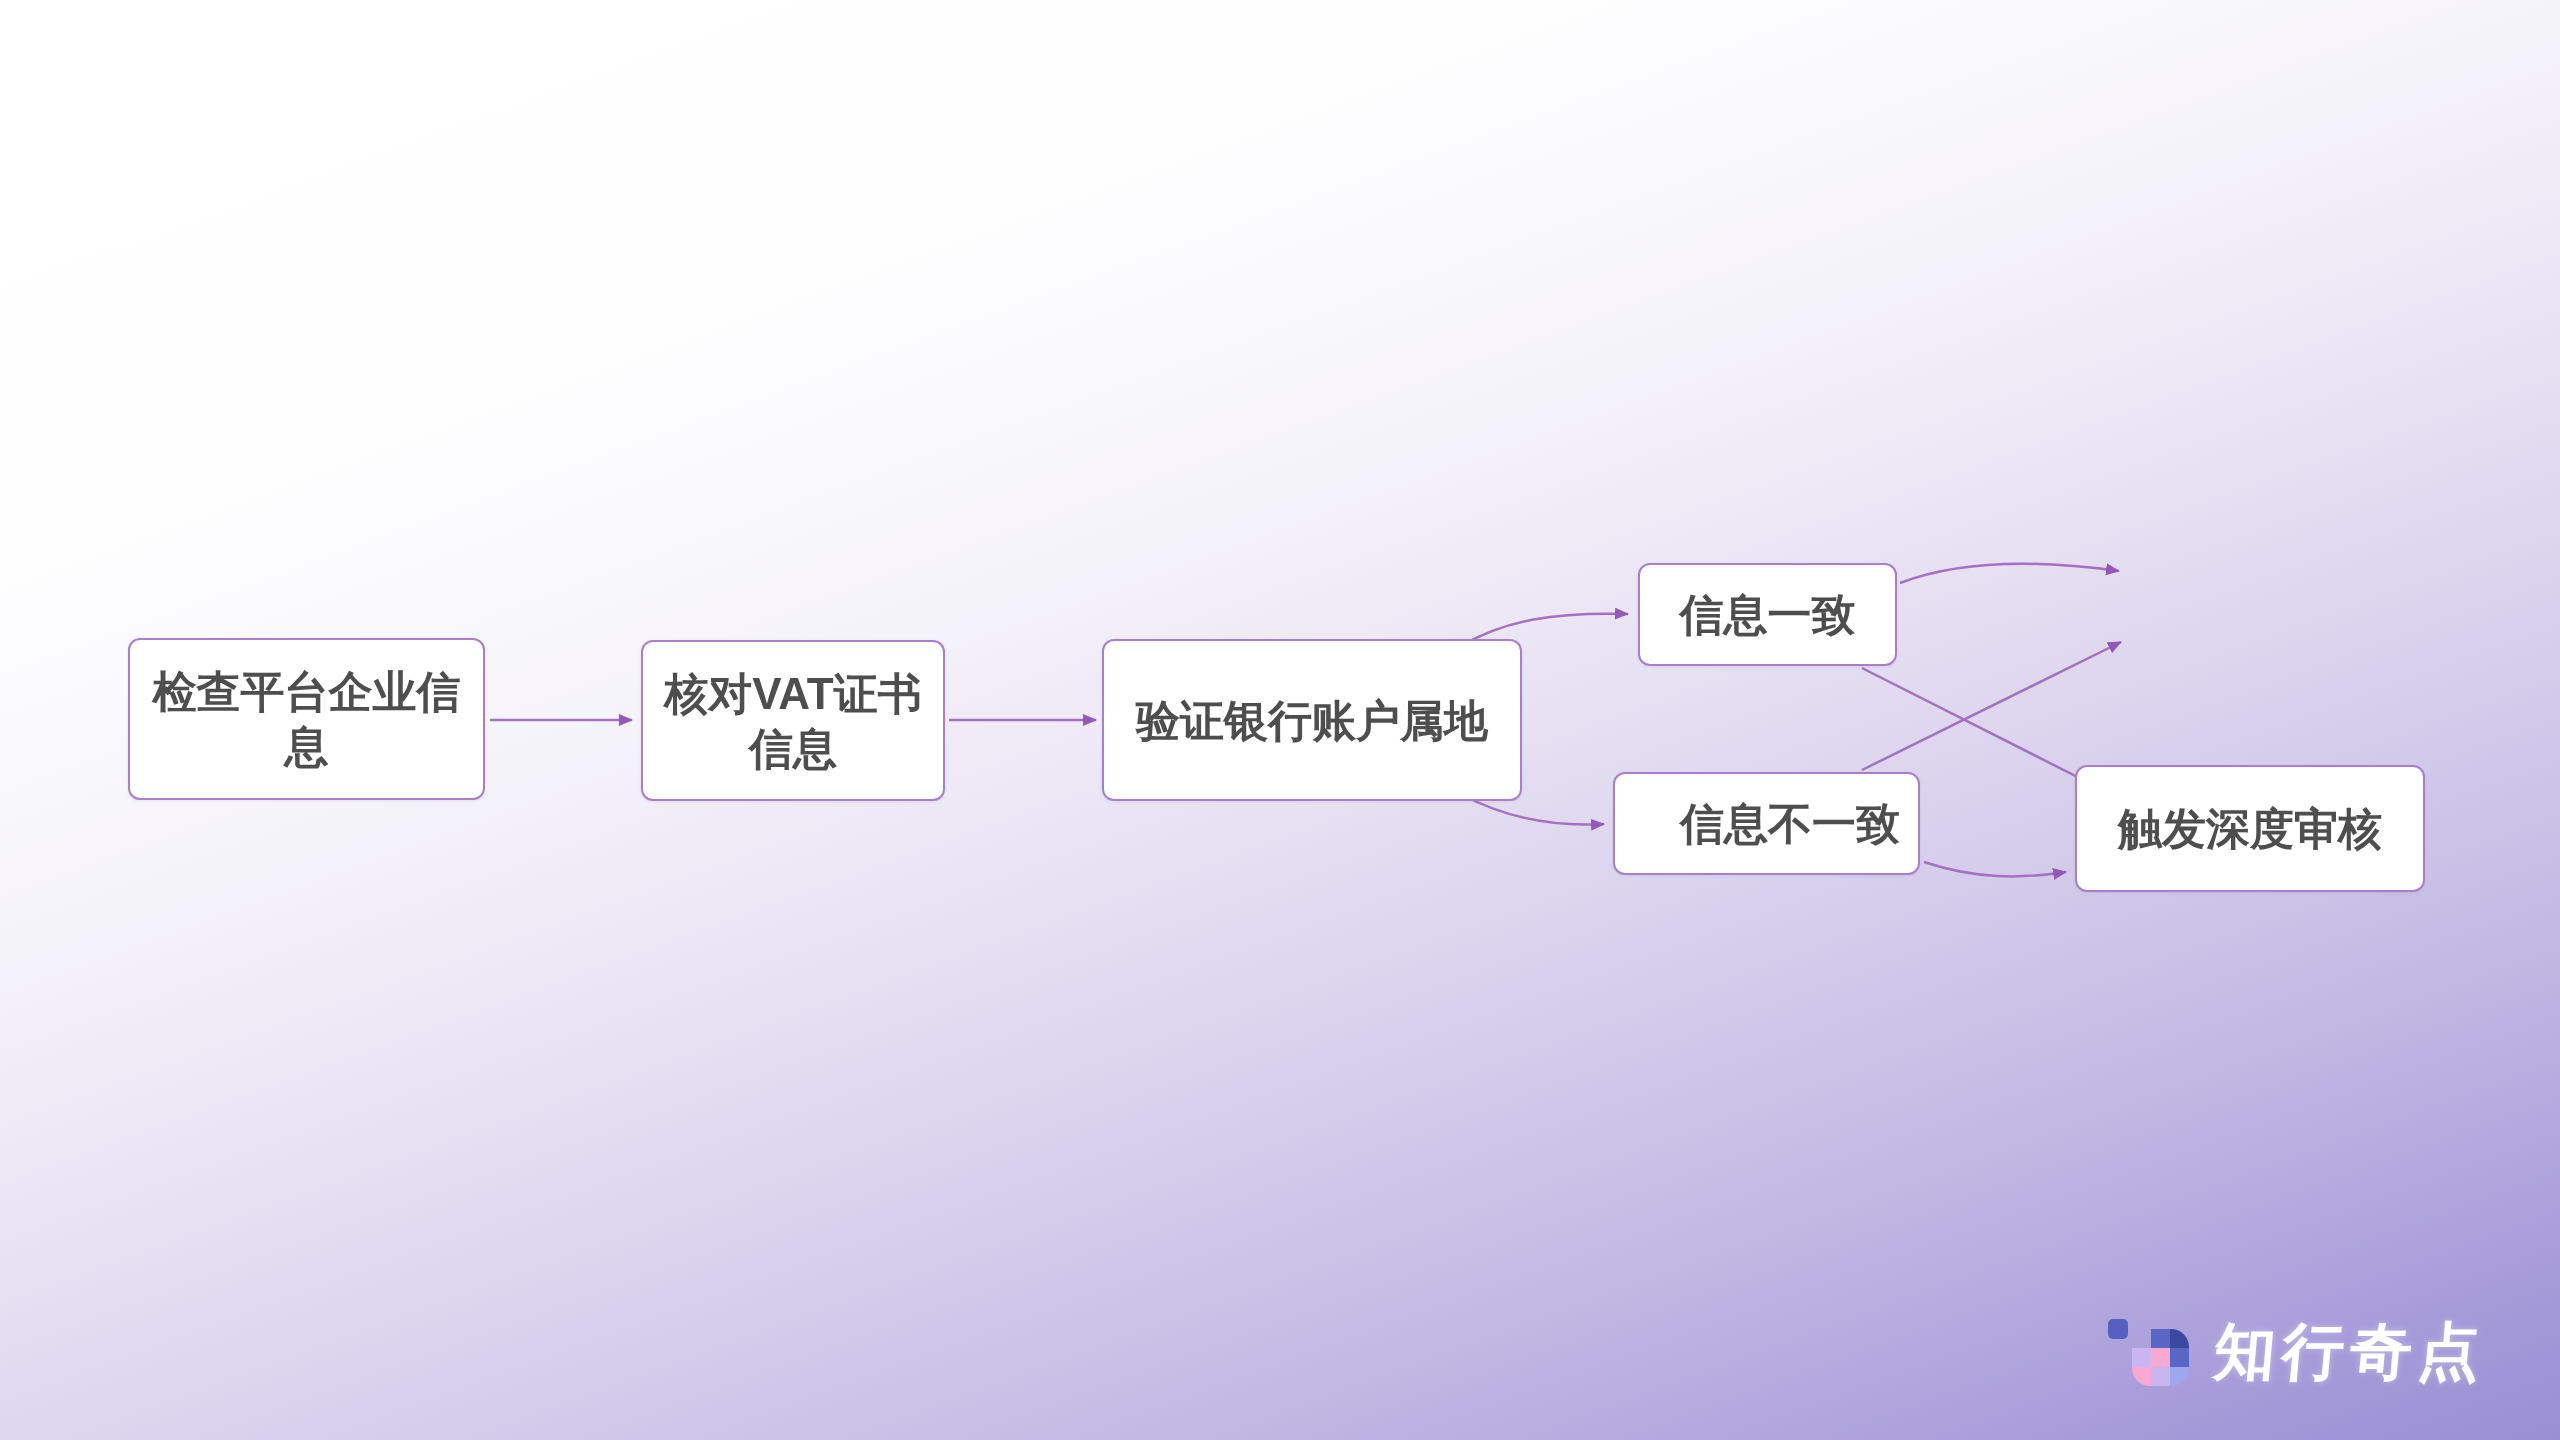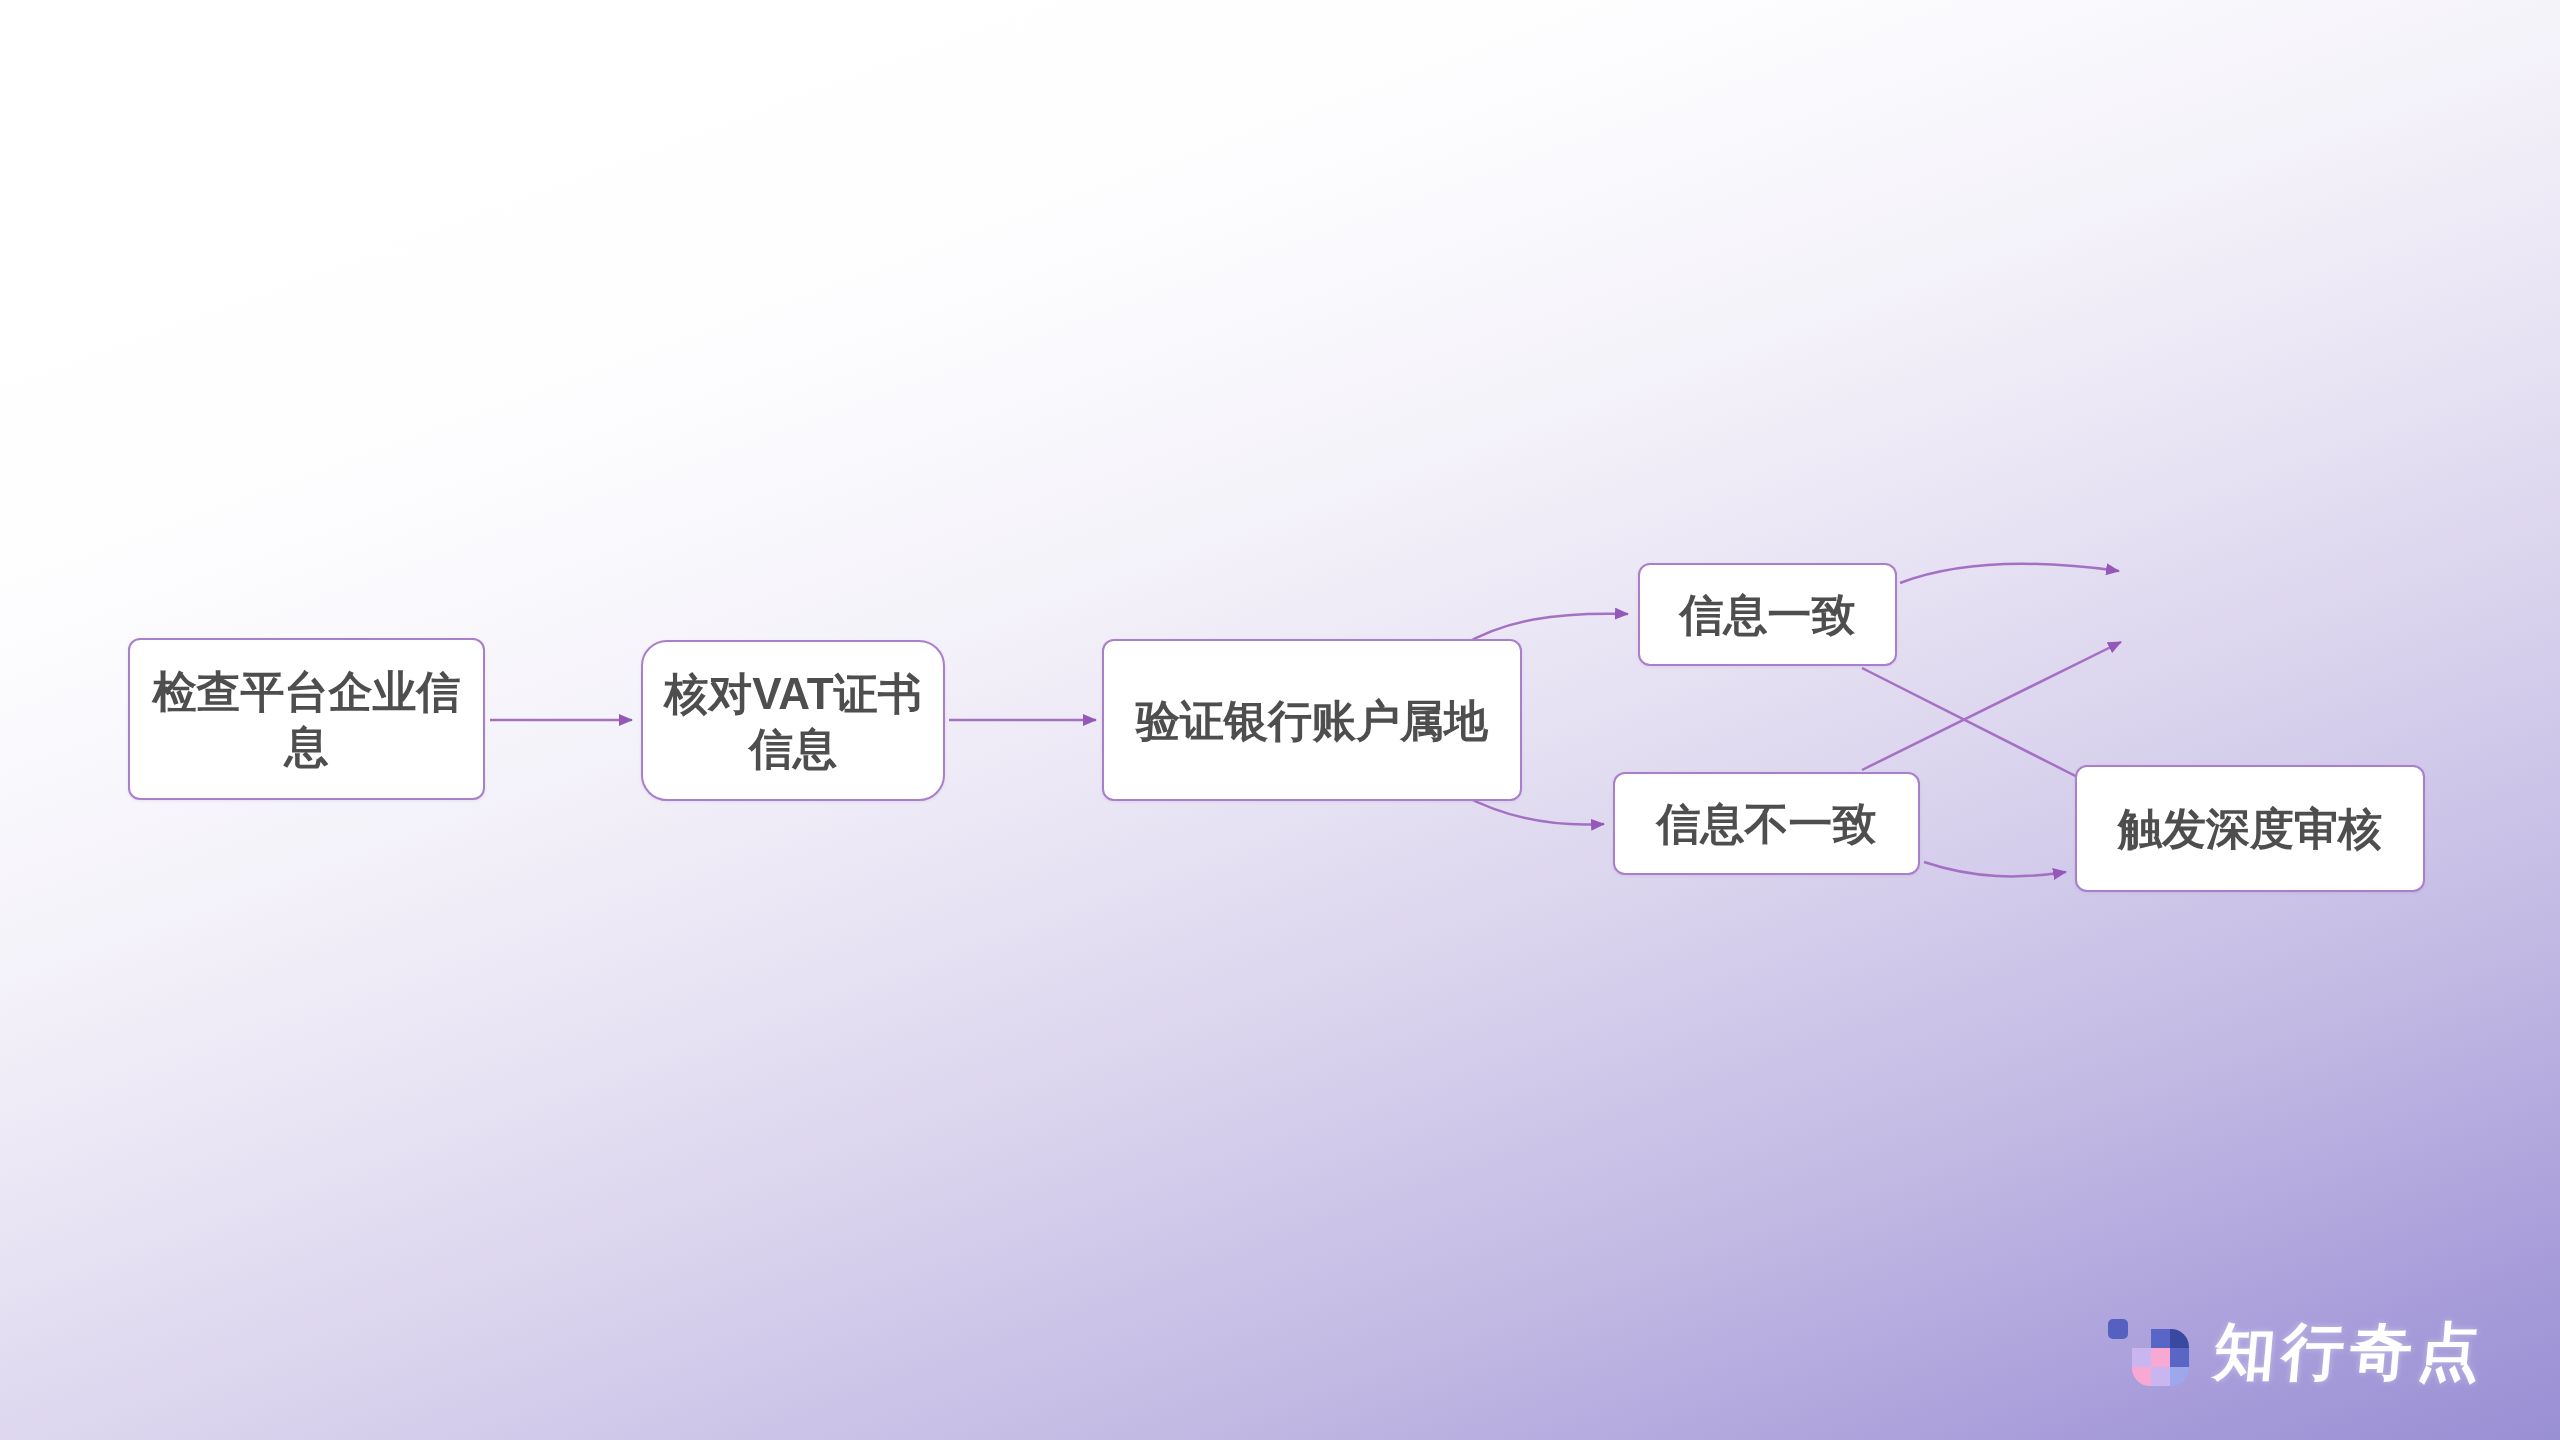--- a/index.html
+++ b/index.html
@@ -47,24 +47,24 @@
     color: #4e4e4e;
     font-size: 44px;
     font-weight: 700;
     line-height: 1.25;
     box-shadow: 0 1px 3px rgba(120, 90, 160, 0.12);
   }
   .node.process { padding: 0 18px; }
   .node.outcome { white-space: nowrap; padding: 0 18px; }
 
   #node-check-platform { left: 128px;  top: 638px; width: 357px; height: 162px; }
-  #node-verify-vat     { left: 641px;  top: 640px; width: 304px; height: 161px; border-radius: 26px; }
+  #node-verify-vat     { left: 641px;  top: 640px; width: 304px; height: 161px; }
   #node-verify-bank    { left: 1102px; top: 639px; width: 420px; height: 162px; }
   #node-info-match     { left: 1638px; top: 563px; width: 259px; height: 103px; }
-  #node-info-mismatch  { left: 1613px; top: 772px; width: 307px; height: 103px; }
+  #node-info-mismatch  { left: 1613px; top: 772px; width: 307px; height: 103px; justify-content: flex-end; }
   #node-pass-review    { left: 2125px; top: 534px; width: 258px; height: 103px; }
   #node-deep-review    { left: 2075px; top: 765px; width: 350px; height: 127px; }
 
   .brand {
     position: absolute;
     z-index: 3;
     left: 2106px;
     top: 1310px;
     display: flex;
     align-items: center;

